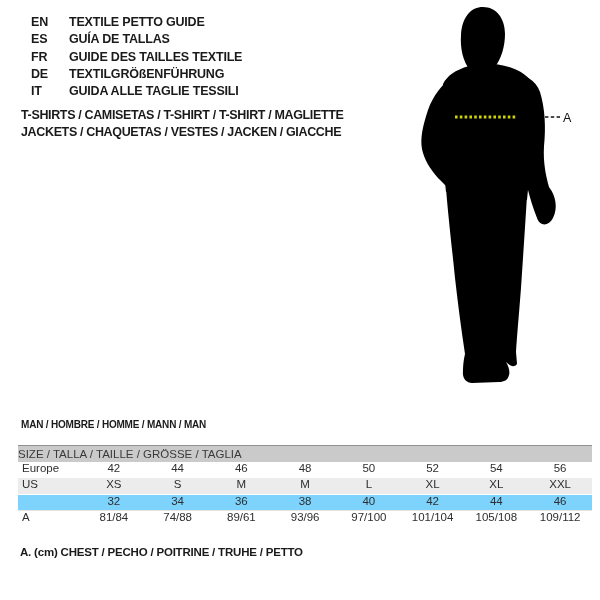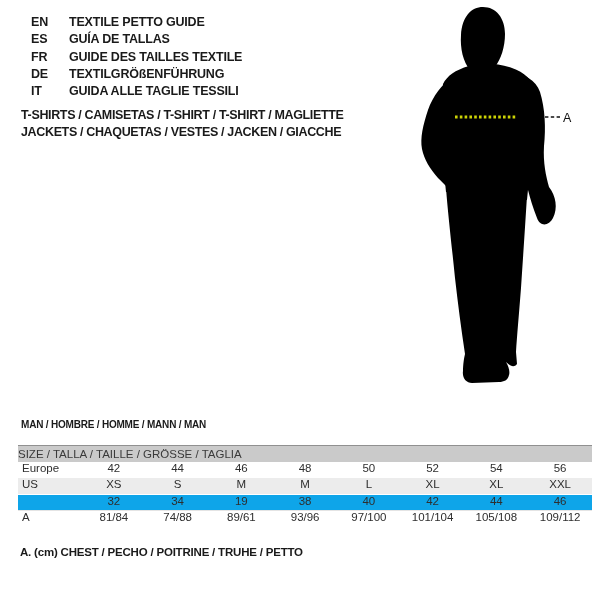--- a/index.html
+++ b/index.html
@@ -105,25 +105,25 @@
       <span class="tcell">XS</span>
       <span class="tcell">S</span>
       <span class="tcell">M</span>
       <span class="tcell">M</span>
       <span class="tcell">L</span>
       <span class="tcell">XL</span>
       <span class="tcell">XL</span>
       <span class="tcell">XXL</span>
     </div>
 
-    <div class="trow sep" style="background:#0ea5e9;">
+    <div class="trow sep" style="background:#7dd3fc;">
       <span class="tlabel"></span>
       <span class="tcell">32</span>
       <span class="tcell">34</span>
-      <span class="tcell">19</span>
+      <span class="tcell">36</span>
       <span class="tcell">38</span>
       <span class="tcell">40</span>
       <span class="tcell">42</span>
       <span class="tcell">44</span>
       <span class="tcell">46</span>
     </div>
 
     <div class="trow plain-top">
       <span class="tlabel">A</span>
       <span class="tcell">81/84</span>

